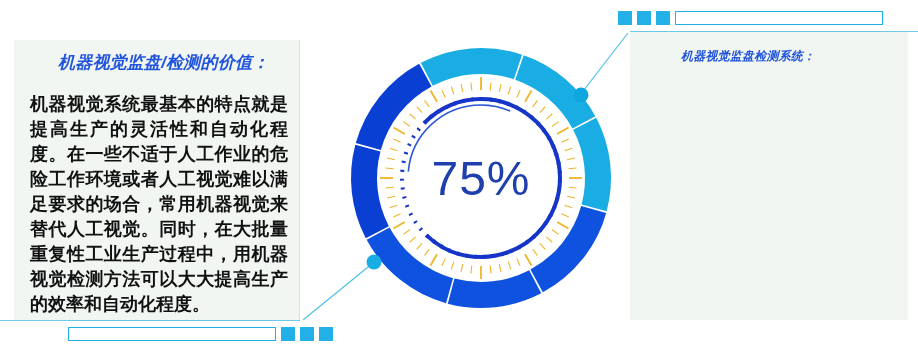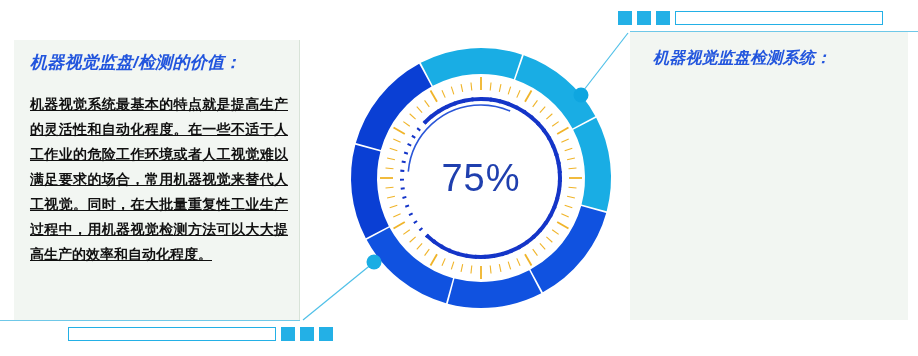--- a/index.html
+++ b/index.html
@@ -34,41 +34,41 @@
     width: 278px;
     height: 288px;
   }
   .panel-heading {
     color: #2255dd;
     font-weight: bold;
     font-style: italic;
     font-size: 17px;
     letter-spacing: .2px;
     white-space: nowrap;
+    margin-left: 28px;
   }
   .panel-left .panel-heading {
     position: absolute;
     left: 16px;
     top: 11px;
   }
   .panel-right .panel-heading {
     position: absolute;
     left: 23px;
     top: 16px;
-    font-size: 16px;
+    font-size: 12px;
   }
   .panel-body {
     position: absolute;
     color: #111111;
     font-weight: bold;
-    font-size: 14px;
+    font-size: 18px;
     line-height: 25px;
     text-align: justify;
     text-justify: inter-character;
-    text-decoration: underline;
   }
   .panel-left .panel-body {
     left: 16px;
     top: 52px;
     width: 258px;
   }
   .panel-right .panel-body {
     left: 17px;
     top: 58px;
     width: 252px;
@@ -119,21 +119,21 @@
   .center-value {
     position: absolute;
     left: 0;
     top: 0;
     width: 280px;
     height: 280px;
     display: flex;
     align-items: center;
     justify-content: center;
     color: #1f3fae;
-    font-size: 38px;
+    font-size: 48px;
     font-weight: 300;
     letter-spacing: 1px;
   }
 
   .connector {
     position: absolute;
     left: 0;
     top: 0;
     width: 918px;
     height: 356px;

